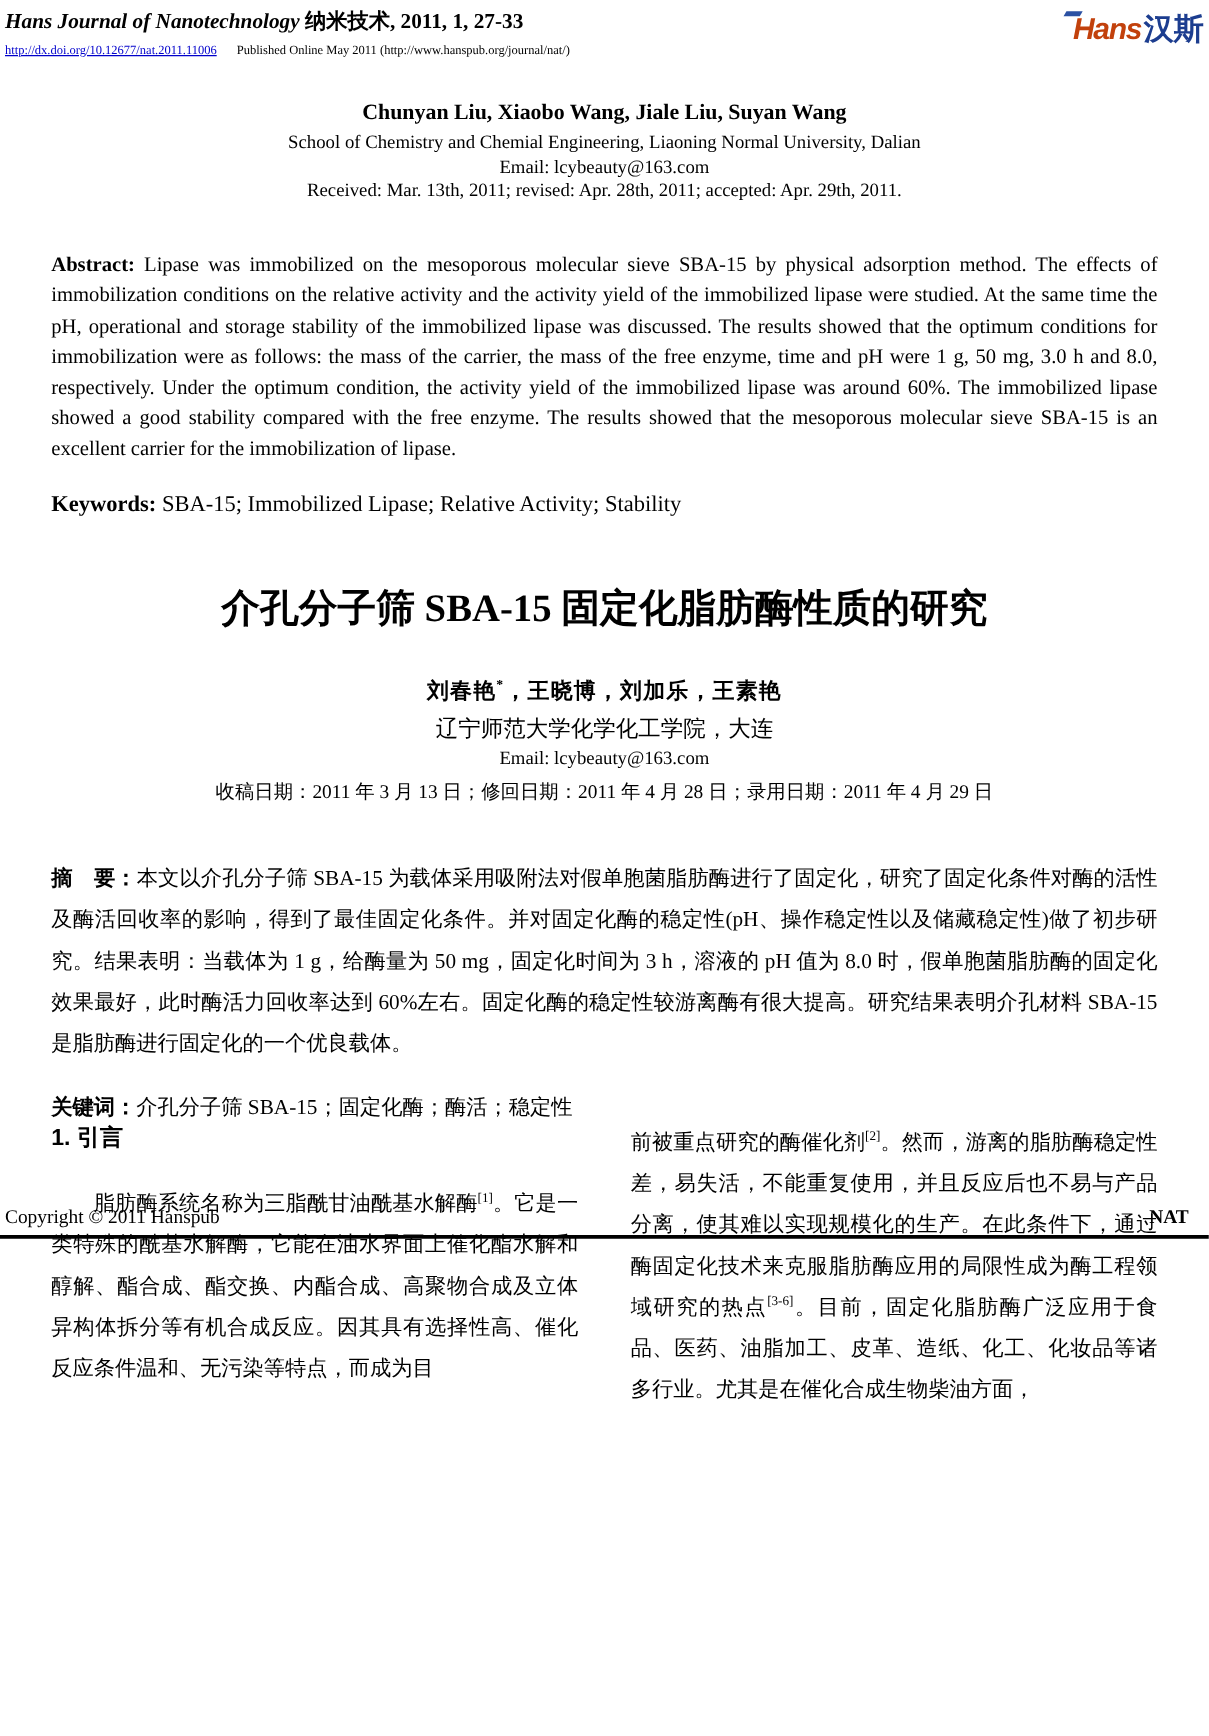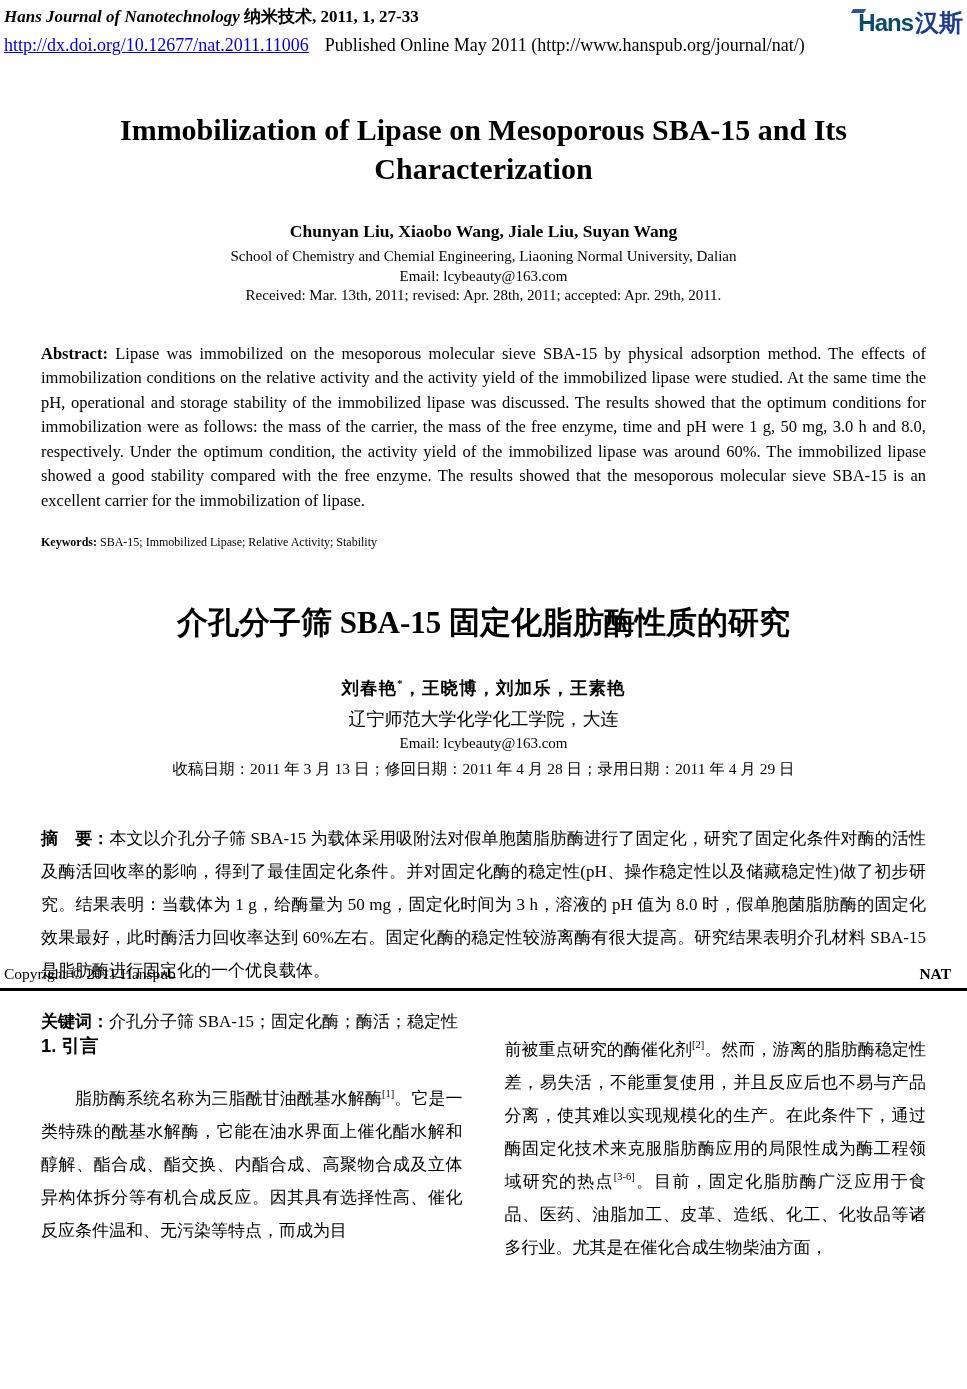--- a/index.html
+++ b/index.html
@@ -10,37 +10,37 @@
     color: #000;
     position: relative;
     overflow: hidden;
   }
   .page { position: relative; width: 967px; height: 991px; }
 
   
   .hdr { display: flex; justify-content: space-between; align-items: flex-start; padding: 5px 4px 0 4px; }
   .hdr-line1 { font-size: 17px; font-weight: bold; }
   .hdr-line1 .it { font-style: italic; }
-  .hdr-line2 { margin-top: 7px; font-size: 18px; }
+  .hdr-line2 { margin-top: 7px; font-size: 10px; }
   .doi { color: #0000cc; text-decoration: underline; margin-right: 16px; cursor: pointer; }
   .logo { position: relative; font-family: "Liberation Sans", "DejaVu Sans", sans-serif; font-size: 24px; font-weight: bold; white-space: nowrap; padding-top: 2px; }
-  .logo-hans { color: #0c4a6e; letter-spacing: -1px; }
+  .logo-hans { color: #c2410c; font-style: italic; letter-spacing: -1px; }
   .logo-cn { color: #1c3d8f; margin-left: 2px; }
   .logo-accent { position: absolute; left: -6px; top: 4px; width: 13px; height: 4px; background: #2b51a3; transform: skewX(-30deg); }
 
   
   .content { margin: 0 41px; }
   .title-en { margin-top: 54px; text-align: center; font-size: 30px; font-weight: bold; line-height: 39px; }
   .authors-block { margin-top: 33px; text-align: center; }
   .auth-en { font-size: 17.5px; font-weight: bold; margin-bottom: 5px; }
   .affil-en, .email-en, .recv-en { font-size: 15px; line-height: 19.5px; }
 
   .abstract { margin-top: 36px; font-size: 16.5px; line-height: 24.6px; text-align: justify; }
   .b { font-weight: bold; }
-  .keywords { margin-top: 21px; font-size: 12px; }
+  .keywords { margin-top: 21px; font-size: 18px; }
 
   .title-zh { margin-top: 52px; text-align: center; font-size: 31px; font-weight: bold; }
   .authors-zh-block { margin-top: 32px; text-align: center; }
   .auth-zh { font-size: 17.5px; font-weight: bold; letter-spacing: 1px; }
   .auth-zh sup { font-size: 11px; }
   .affil-zh { margin-top: 7px; font-size: 18px; }
   .email-zh { margin-top: 4px; font-size: 15px; }
   .dates-zh { margin-top: 7px; font-size: 15.5px; }
 
   .abstract-zh { margin-top: 42px; font-size: 17px; line-height: 33px; text-align: justify; }
@@ -75,21 +75,20 @@
       </div>
     </div>
     <div class="logo">
       <span class="logo-accent"></span>
       <span class="logo-hans">Hans</span><span class="logo-cn">汉斯</span>
     </div>
   </header>
 
   <main class="content">
 
-    <h1 class="title-en">Immobilization of Lipase on Mesoporous SBA-15 and Its Characterization</h1>
 
     <div class="authors-block">
       <div class="auth-en">Chunyan Liu, Xiaobo Wang, Jiale Liu, Suyan Wang</div>
       <div class="affil-en">School of Chemistry and Chemial Engineering, Liaoning Normal University, Dalian</div>
       <div class="email-en">Email: lcybeauty@163.com</div>
       <div class="recv-en">Received: Mar. 13th, 2011; revised: Apr. 28th, 2011; accepted: Apr. 29th, 2011.</div>
     </div>
 
     <p class="abstract"><span class="b">Abstract:</span><span> Lipase was immobilized on the mesoporous molecular sieve SBA-15 by physical adsorption method. The effects of immobilization conditions on the relative activity and the activity yield of the immobilized lipase were studied. At the same time the pH, operational and storage stability of the immobilized lipase was discussed. The results showed that the optimum conditions for immobilization were as follows: the mass of the carrier, the mass of the free enzyme, time and pH were 1 g, 50 mg, 3.0 h and 8.0, respectively. Under the optimum condition, the activity yield of the immobilized lipase was around 60%. The immobilized lipase showed a good stability compared with the free enzyme. The results showed that the mesoporous molecular sieve SBA-15 is an excellent carrier for the immobilization of lipase.</span></p>
 

